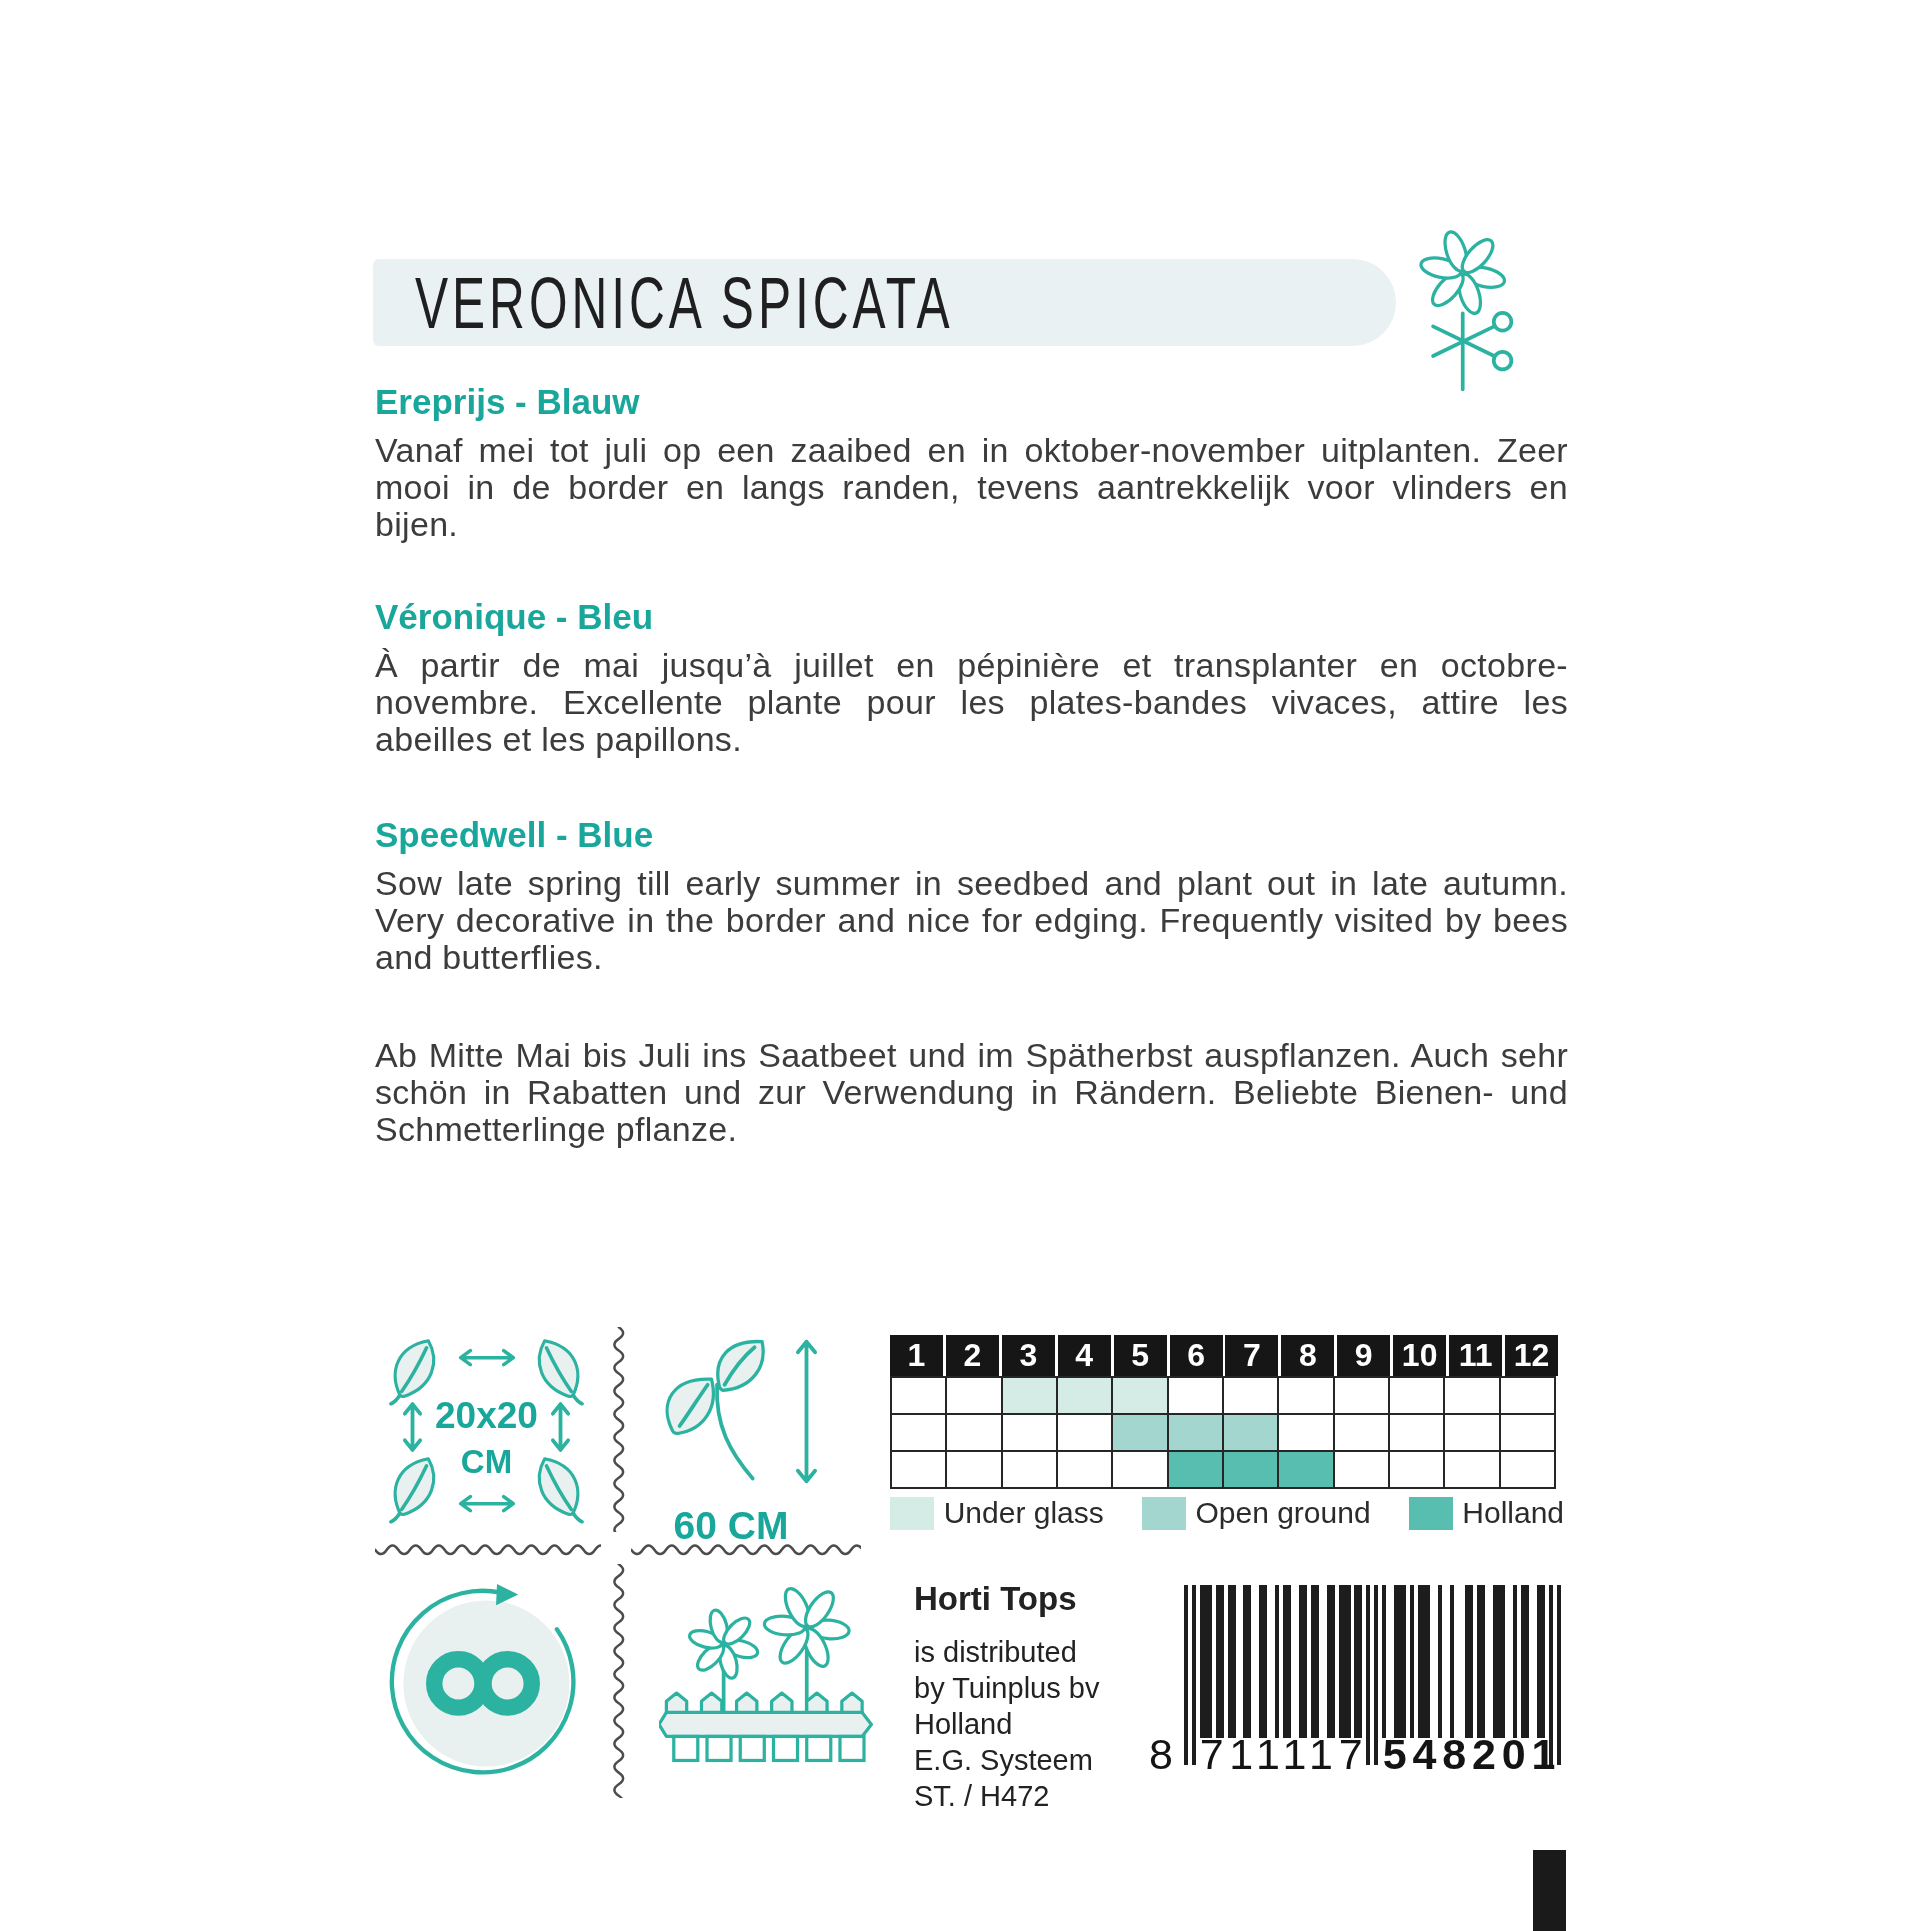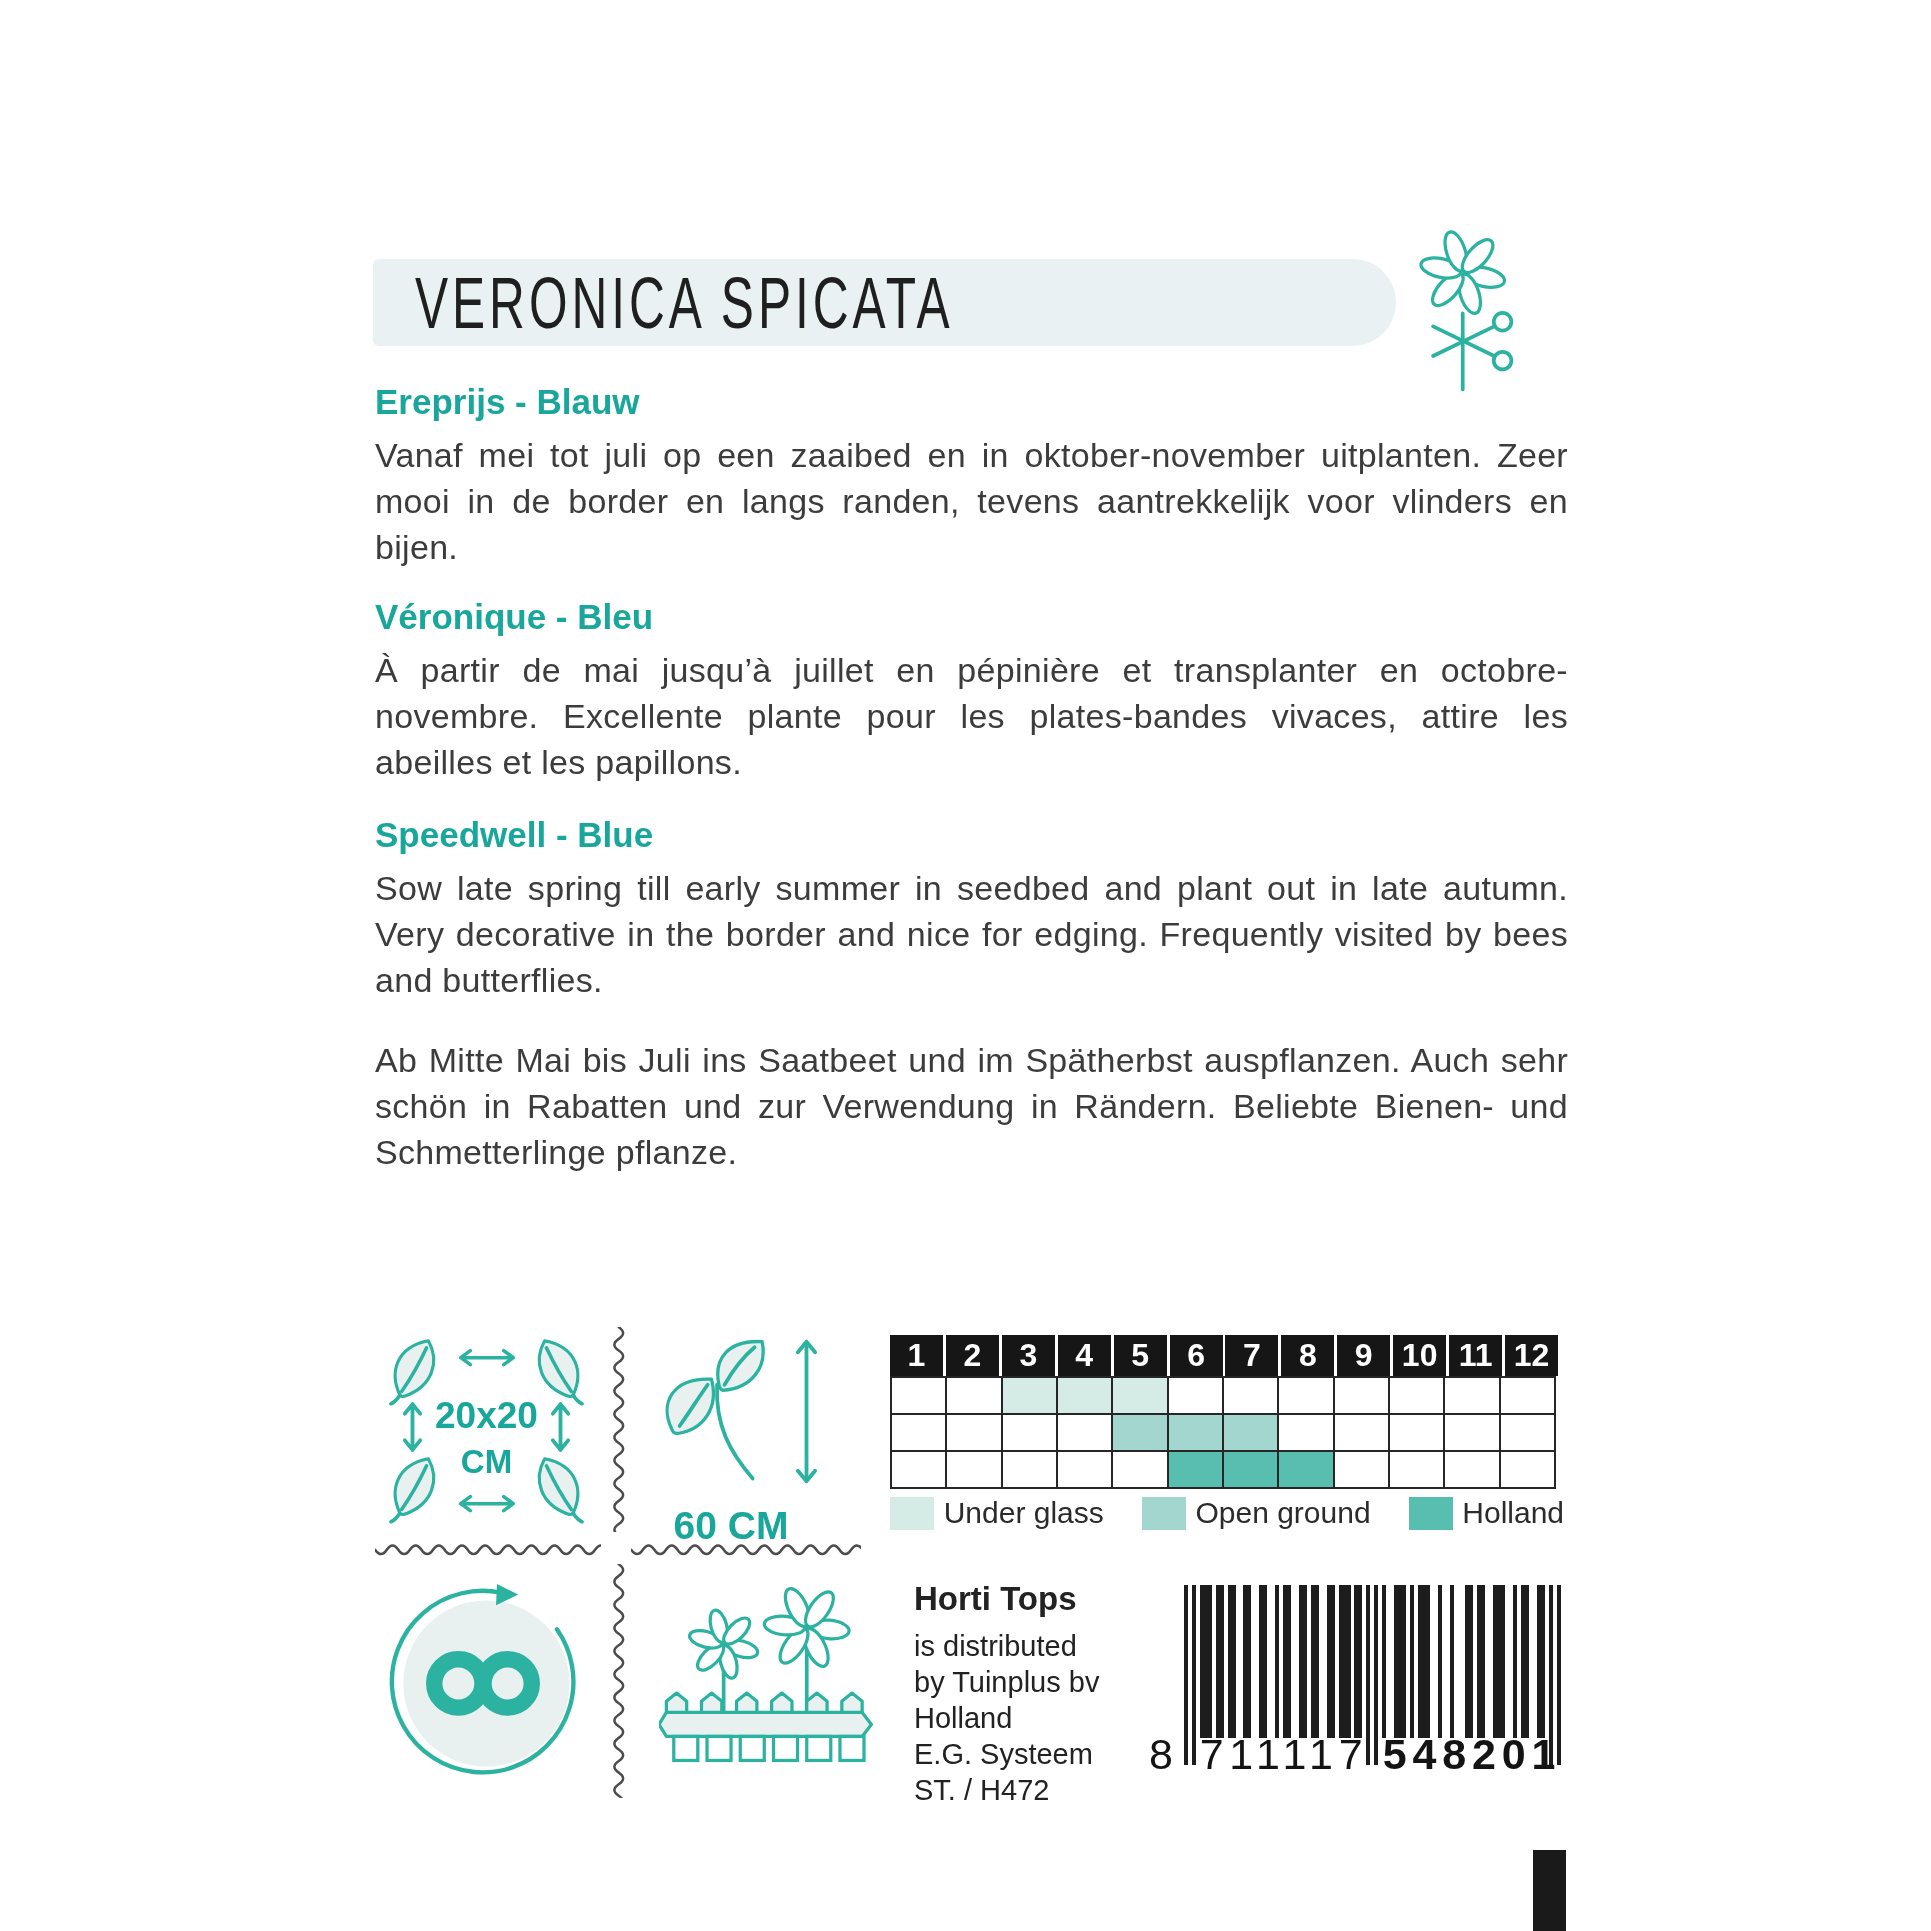--- a/index.html
+++ b/index.html
@@ -11,21 +11,21 @@
           background:var(--banner-bg);border-radius:5.8px 44px 44px 5.8px;}
   .title{position:absolute;left:42px;top:0;line-height:87px;white-space:nowrap;
          font-size:73px;font-weight:400;color:#1f1f1f;letter-spacing:5.8px;
          transform:scaleX(0.68);transform-origin:left center;}
 
   .cutflower{position:absolute;left:1405px;top:230px;}
 
   
   .lang{position:absolute;left:375px;width:1193px;}
   .lang h2{margin:0 0 9.7px 0;font-size:35px;font-weight:bold;color:var(--accent);}
-  .lang p{margin:0;font-size:34px;line-height:46px;letter-spacing:0.3px;
+  .lang p{margin:0;font-size:34px;line-height:37px;letter-spacing:0.3px;
           text-align:justify;color:#3c3c3c;}
 
   
   .spacing-group{position:absolute;left:388px;top:1336px;width:197px;height:187px;}
   .leaf{position:absolute;}
   .mir{transform:scaleX(-1);}
   .sp-label{position:absolute;left:31px;top:60px;width:135px;text-align:center;
             color:var(--accent);font-weight:bold;line-height:39px;}
   .sp-label .v1{font-size:37px;}
   .sp-label .v2{font-size:33px;display:block;}
@@ -50,21 +50,21 @@
   .legend{position:absolute;left:890px;top:1496px;display:flex;gap:38px;align-items:center;}
   .lg-item{display:flex;align-items:center;gap:9.7px;}
   .lg-sw{display:inline-block;width:44px;height:33px;}
   .lg-lb{font-size:30px;color:#2b2b2b;}
 
   
   .inf-group{position:absolute;left:384px;top:1583px;width:198px;height:198px;}
   .planter{position:absolute;left:659px;top:1583px;}
 
   .dist{position:absolute;left:914px;top:1580px;width:251px;color:#222;}
-  .dist-name{font-size:33px;font-weight:bold;margin-bottom:10px;}
+  .dist-name{font-size:33px;font-weight:bold;margin-bottom:16px;}
   .dist-line{font-size:29px;line-height:36px;}
 
   
   .barcode{position:absolute;left:1149px;top:1585px;width:415px;height:193px;}
   .bars{position:absolute;left:35px;top:0;width:377px;height:180px;}
   .bar{position:absolute;top:0;background:#1d1d1d;}
   .bc-digit{position:absolute;top:145px;font-size:43px;color:#141414;}
   .bc-lead{left:0;}
   .bc-left{left:44px;width:182px;text-align:center;letter-spacing:5.8px;}
   .bc-right{left:232px;width:182px;text-align:center;letter-spacing:5.8px;font-weight:bold;}

